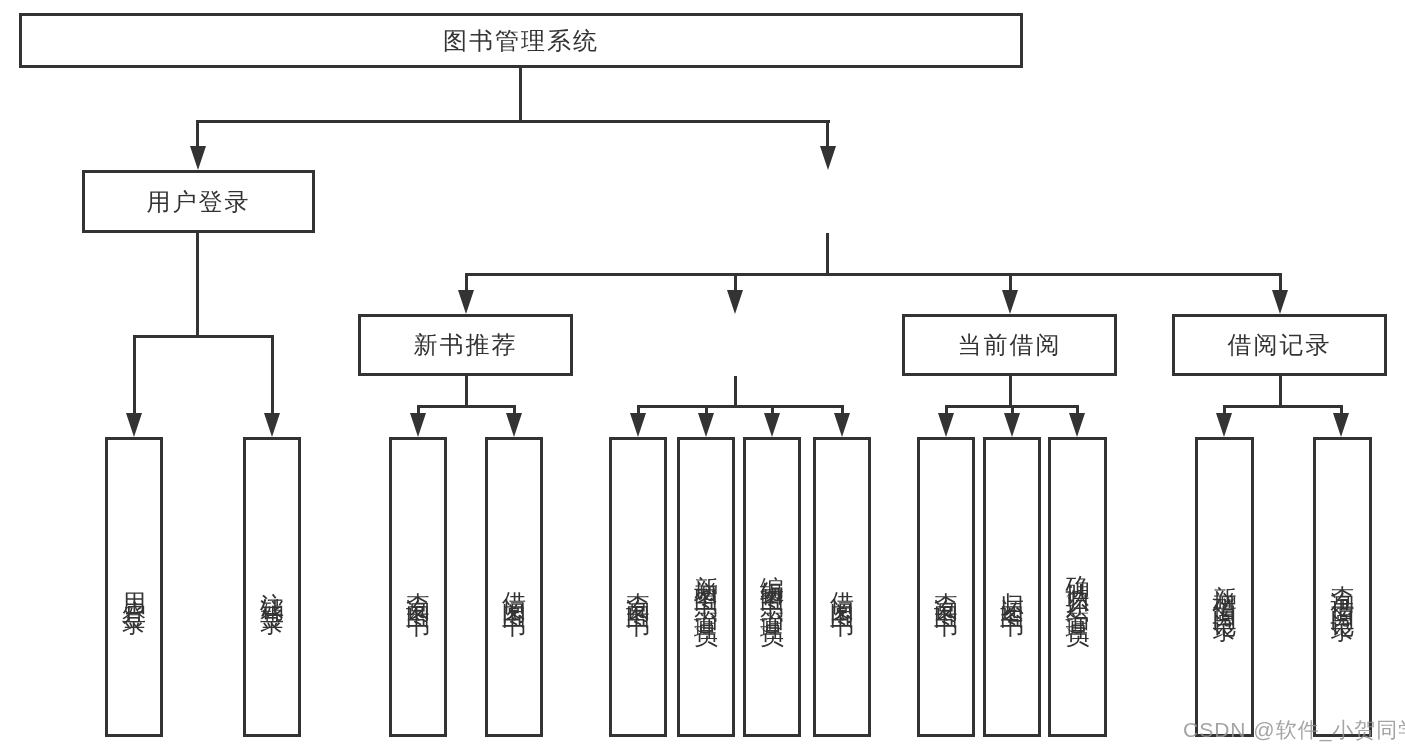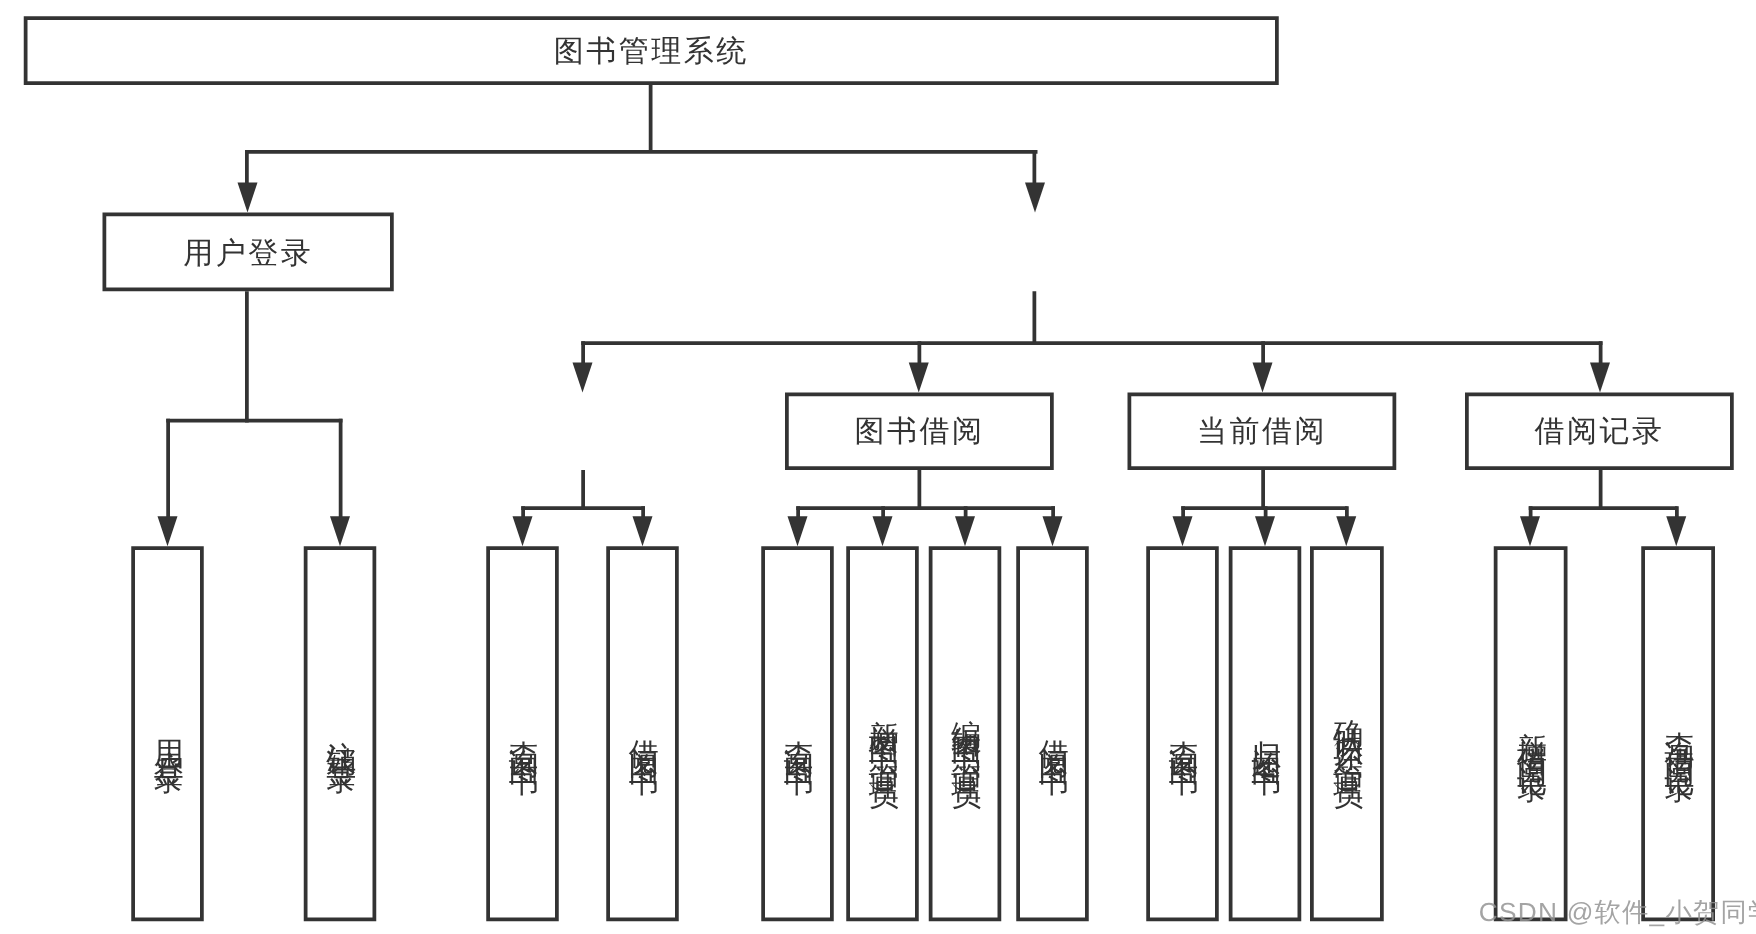--- a/index.html
+++ b/index.html
@@ -92,22 +92,22 @@
   <div class="hl" style="left:465px; top:273px; width:817px;"></div>
   <div class="vl" style="left:465px; top:273px; height:20px;"></div>
   <div class="arr" style="left:458px; top:290px;"></div>
   <div class="vl" style="left:734px; top:273px; height:20px;"></div>
   <div class="arr" style="left:727px; top:290px;"></div>
   <div class="vl" style="left:1009px; top:273px; height:20px;"></div>
   <div class="arr" style="left:1002px; top:290px;"></div>
   <div class="vl" style="left:1279px; top:273px; height:20px;"></div>
   <div class="arr" style="left:1272px; top:290px;"></div>
 
-  <div class="box" style="left:628px; top:314px; width:215px; height:62px;">
-    <span>图书借阅</span>
+  <div class="box" style="left:358px; top:314px; width:215px; height:62px;">
+    <span>新书推荐</span>
   </div>
   <div class="box" style="left:902px; top:314px; width:215px; height:62px;">
     <span>当前借阅</span>
   </div>
   <div class="box" style="left:1172px; top:314px; width:215px; height:62px;">
     <span>借阅记录</span>
   </div>
 
   <div class="vl" style="left:465px; top:376px; height:32px;"></div>
   <div class="hl" style="left:417px; top:405px; width:99px;"></div>

